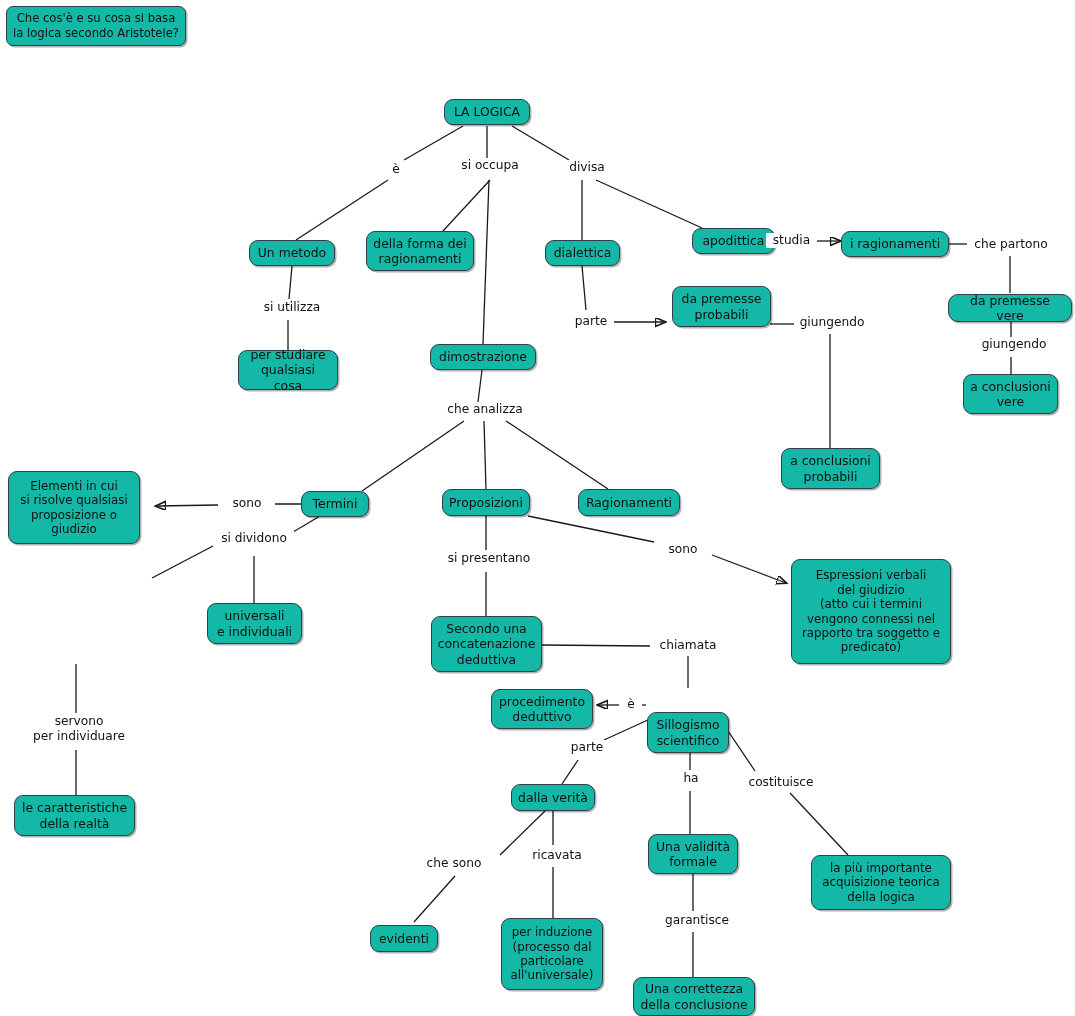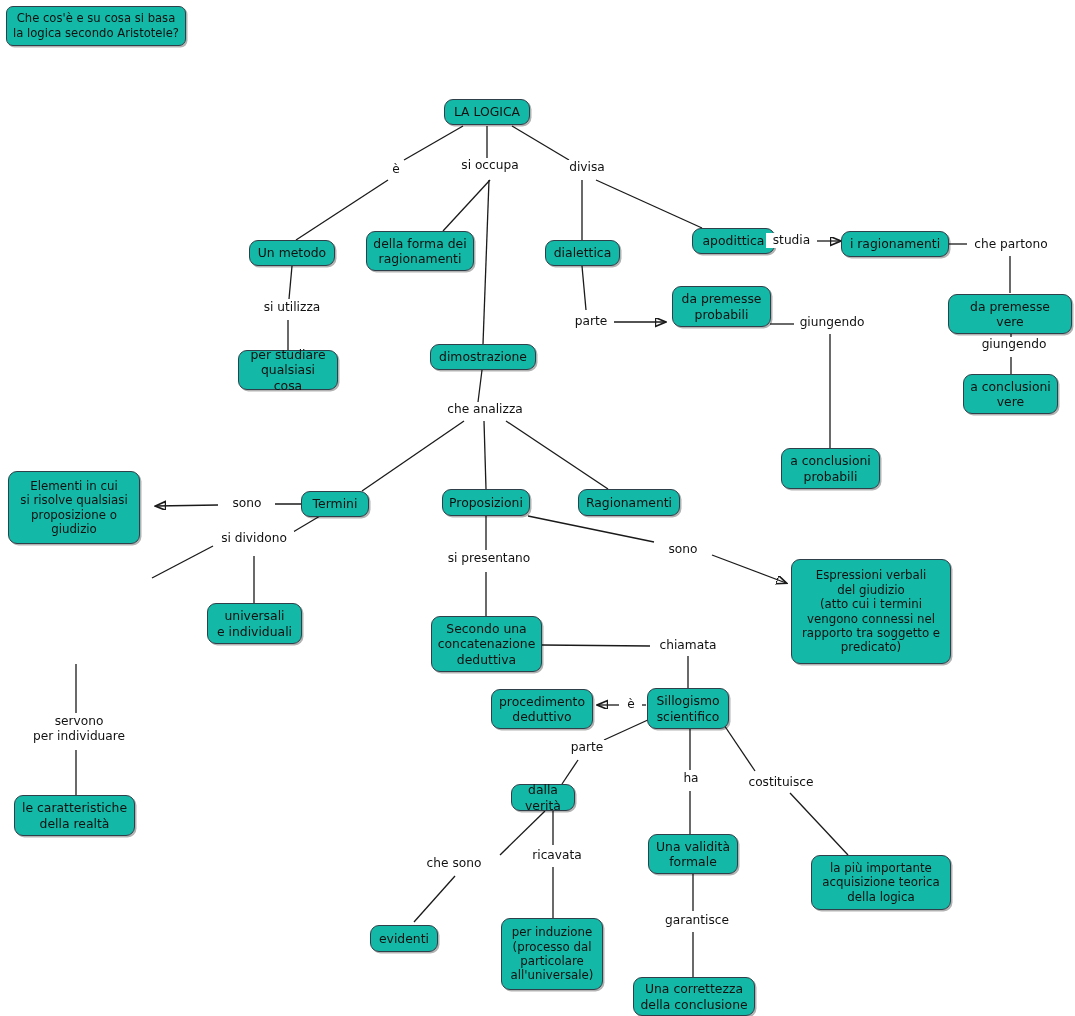--- a/index.html
+++ b/index.html
@@ -173,21 +173,21 @@
 
   <div class="node" style="left:366px; top:231px; width:108px; height:40px;">della forma dei
 ragionamenti</div>
 
   <div class="node" style="left:545px; top:240px; width:75px; height:26px;">dialettica</div>
 
   <div class="node" style="left:670px; top:228px; width:83px; height:26px;margin-left:22px;">apodittica</div>
 
   <div class="node" style="left:841px; top:231px; width:108px; height:26px;">i ragionamenti</div>
 
-  <div class="node" style="left:948px; top:294px; width:124px; height:40px;">da premesse vere</div>
+  <div class="node" style="left:948px; top:294px; width:124px; height:28px;border-radius:10px;">da premesse vere</div>
 
   <div class="node" style="left:963px; top:374px; width:95px; height:40px;">a conclusioni
 vere</div>
 
   <div class="node" style="left:672px; top:286px; width:99px; height:41px;">da premesse
 probabili</div>
 
   <div class="node" style="left:781px; top:448px; width:99px; height:41px;">a conclusioni
 probabili</div>
 
@@ -215,27 +215,27 @@
 del giudizio
 (atto cui i termini
 vengono connessi nel
 rapporto tra soggetto e
 predicato)</div>
 
   <div class="node" style="left:431px; top:616px; width:111px; height:56px;">Secondo una
 concatenazione
 deduttiva</div>
 
-  <div class="node" style="left:647px; top:688px; width:82px; height:41px;">Sillogismo
+  <div class="node" style="left:647px; top:712px; width:82px; height:41px;">Sillogismo
 scientifico</div>
 
   <div class="node" style="left:491px; top:689px; width:102px; height:40px;">procedimento
 deduttivo</div>
 
-  <div class="node" style="left:511px; top:784px; width:64px; height:27px;">dalla verità</div>
+  <div class="node" style="left:511px; top:784px; width:84px; height:27px;">dalla verità</div>
 
   <div class="node" style="left:370px; top:925px; width:68px; height:27px;">evidenti</div>
 
   <div class="node small" style="left:501px; top:918px; width:102px; height:72px;">per induzione
 (processo dal
 particolare
 all'universale)</div>
 
   <div class="node" style="left:648px; top:834px; width:90px; height:40px;">Una validità
 formale</div>

